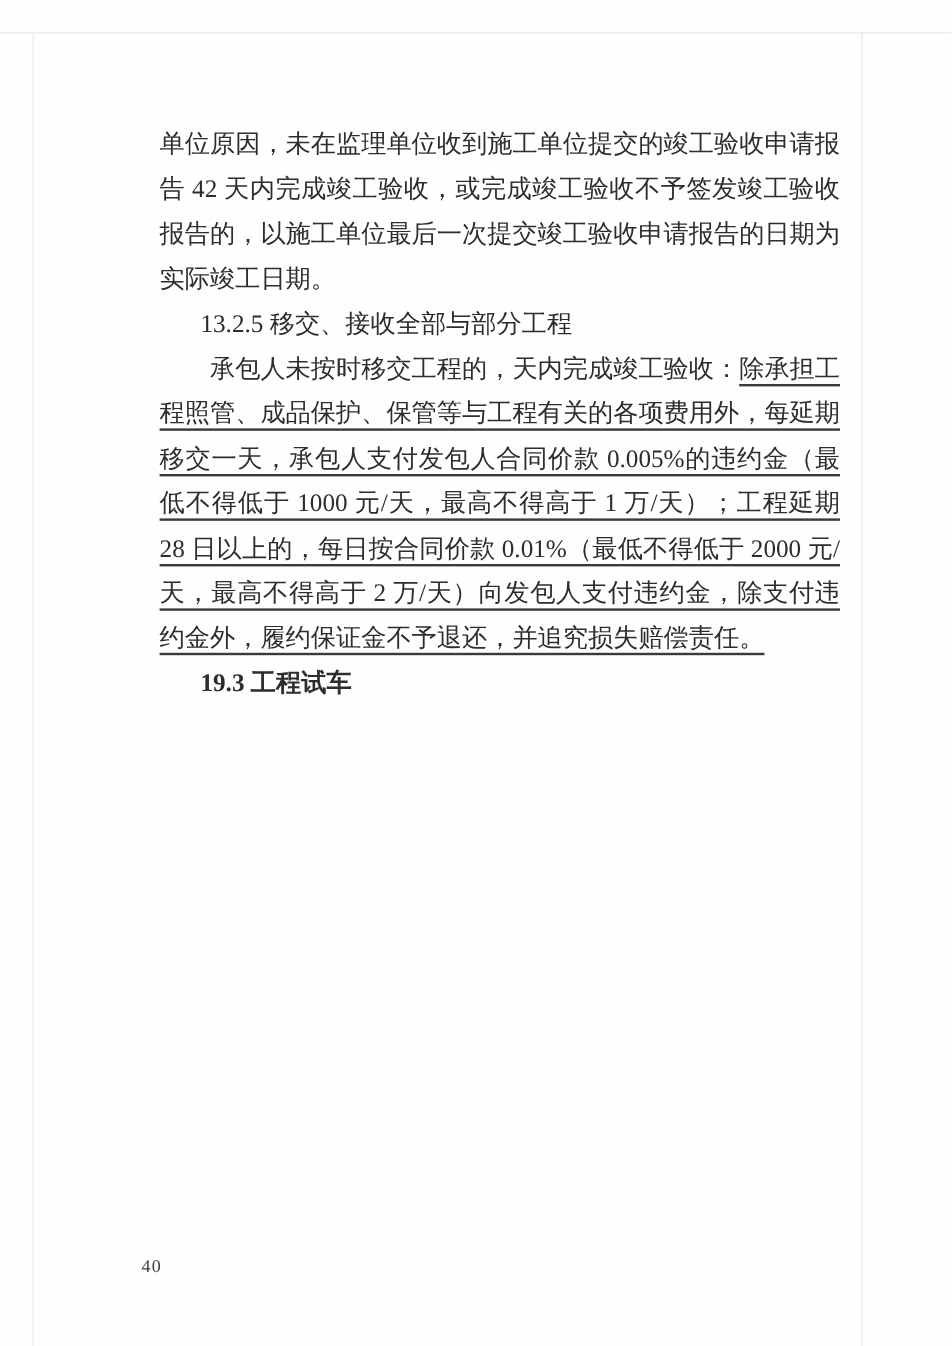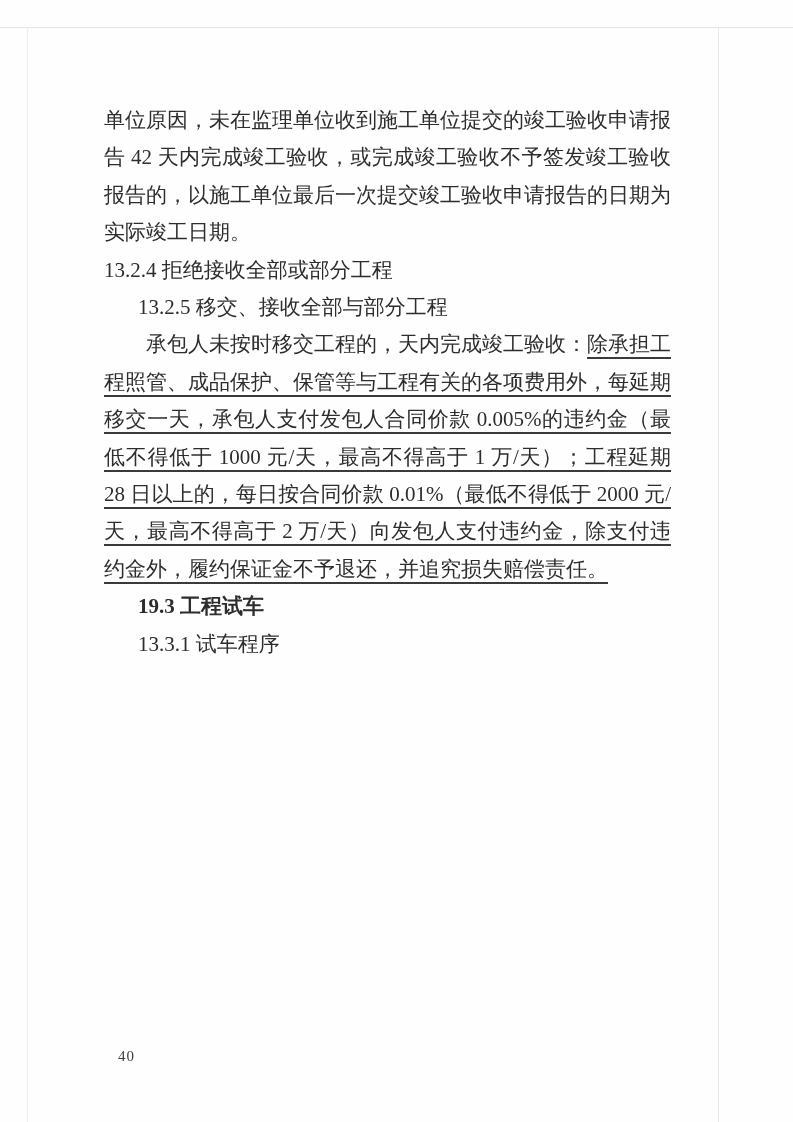--- a/index.html
+++ b/index.html
@@ -29,21 +29,21 @@
     background: #ededed;
   }
   .scan-edge-right {
     position: absolute;
     top: 27px; bottom: 0; left: 718px;
     width: 1px;
     background: #e6eaea;
   }
   .doc-body {
     position: absolute;
-    left: 104px;
+    left: 133px;
     top: 102px;
     width: 567px;
     color: #2d2d2d;
     font-size: 21px;
     line-height: 37.4px;
   }
   .doc-body p {
     margin: 0;
     text-align: justify;
     text-align-last: left;
@@ -83,21 +83,19 @@
 </head>
 <body>
 
 <div class="screen">
   <div class="scan-edge-top"></div>
   <div class="scan-edge-left"></div>
   <div class="scan-edge-right"></div>
 
   <div class="doc-body">
       <p class="ln-cont"><span>单位原因，未在监理单位收到施工单位提交的竣工验收申请报告 42 天内完成竣工验收，或完成竣工验收不予签发竣工验收报告的，以施工单位最后一次提交竣工验收申请报告的日期为实际竣工日期。</span></p>
-      <p class="ln-head"><span>13.2.4 拒绝接收全部或部分工程</span></p>
       <p class="ln-head-ind"><span>13.2.5 移交、接收全部与部分工程</span></p>
       <p class="ln-body"><span>承包人未按时移交工程的，天内完成竣工验收：</span><span class="u">除承担工程照管、成品保护、保管等与工程有关的各项费用外，每延期移交一天，承包人支付发包人合同价款 0.005%的违约金（最低不得低于 1000 元/天，最高不得高于 1 万/天）；工程延期 28 日以上的，每日按合同价款 0.01%（最低不得低于 2000 元/天，最高不得高于 2 万/天）向发包人支付违约金，除支付违约金外，履约保证金不予退还，并追究损失赔偿责任。</span></p>
       <p class="ln-head-ind ln-bold"><span>19.3 工程试车</span></p>
-      <p class="ln-head-ind"><span>13.3.1 试车程序</span></p>
     </div>
 
   <div class="page-number">40</div>
 </div>
 
 </body></html>

